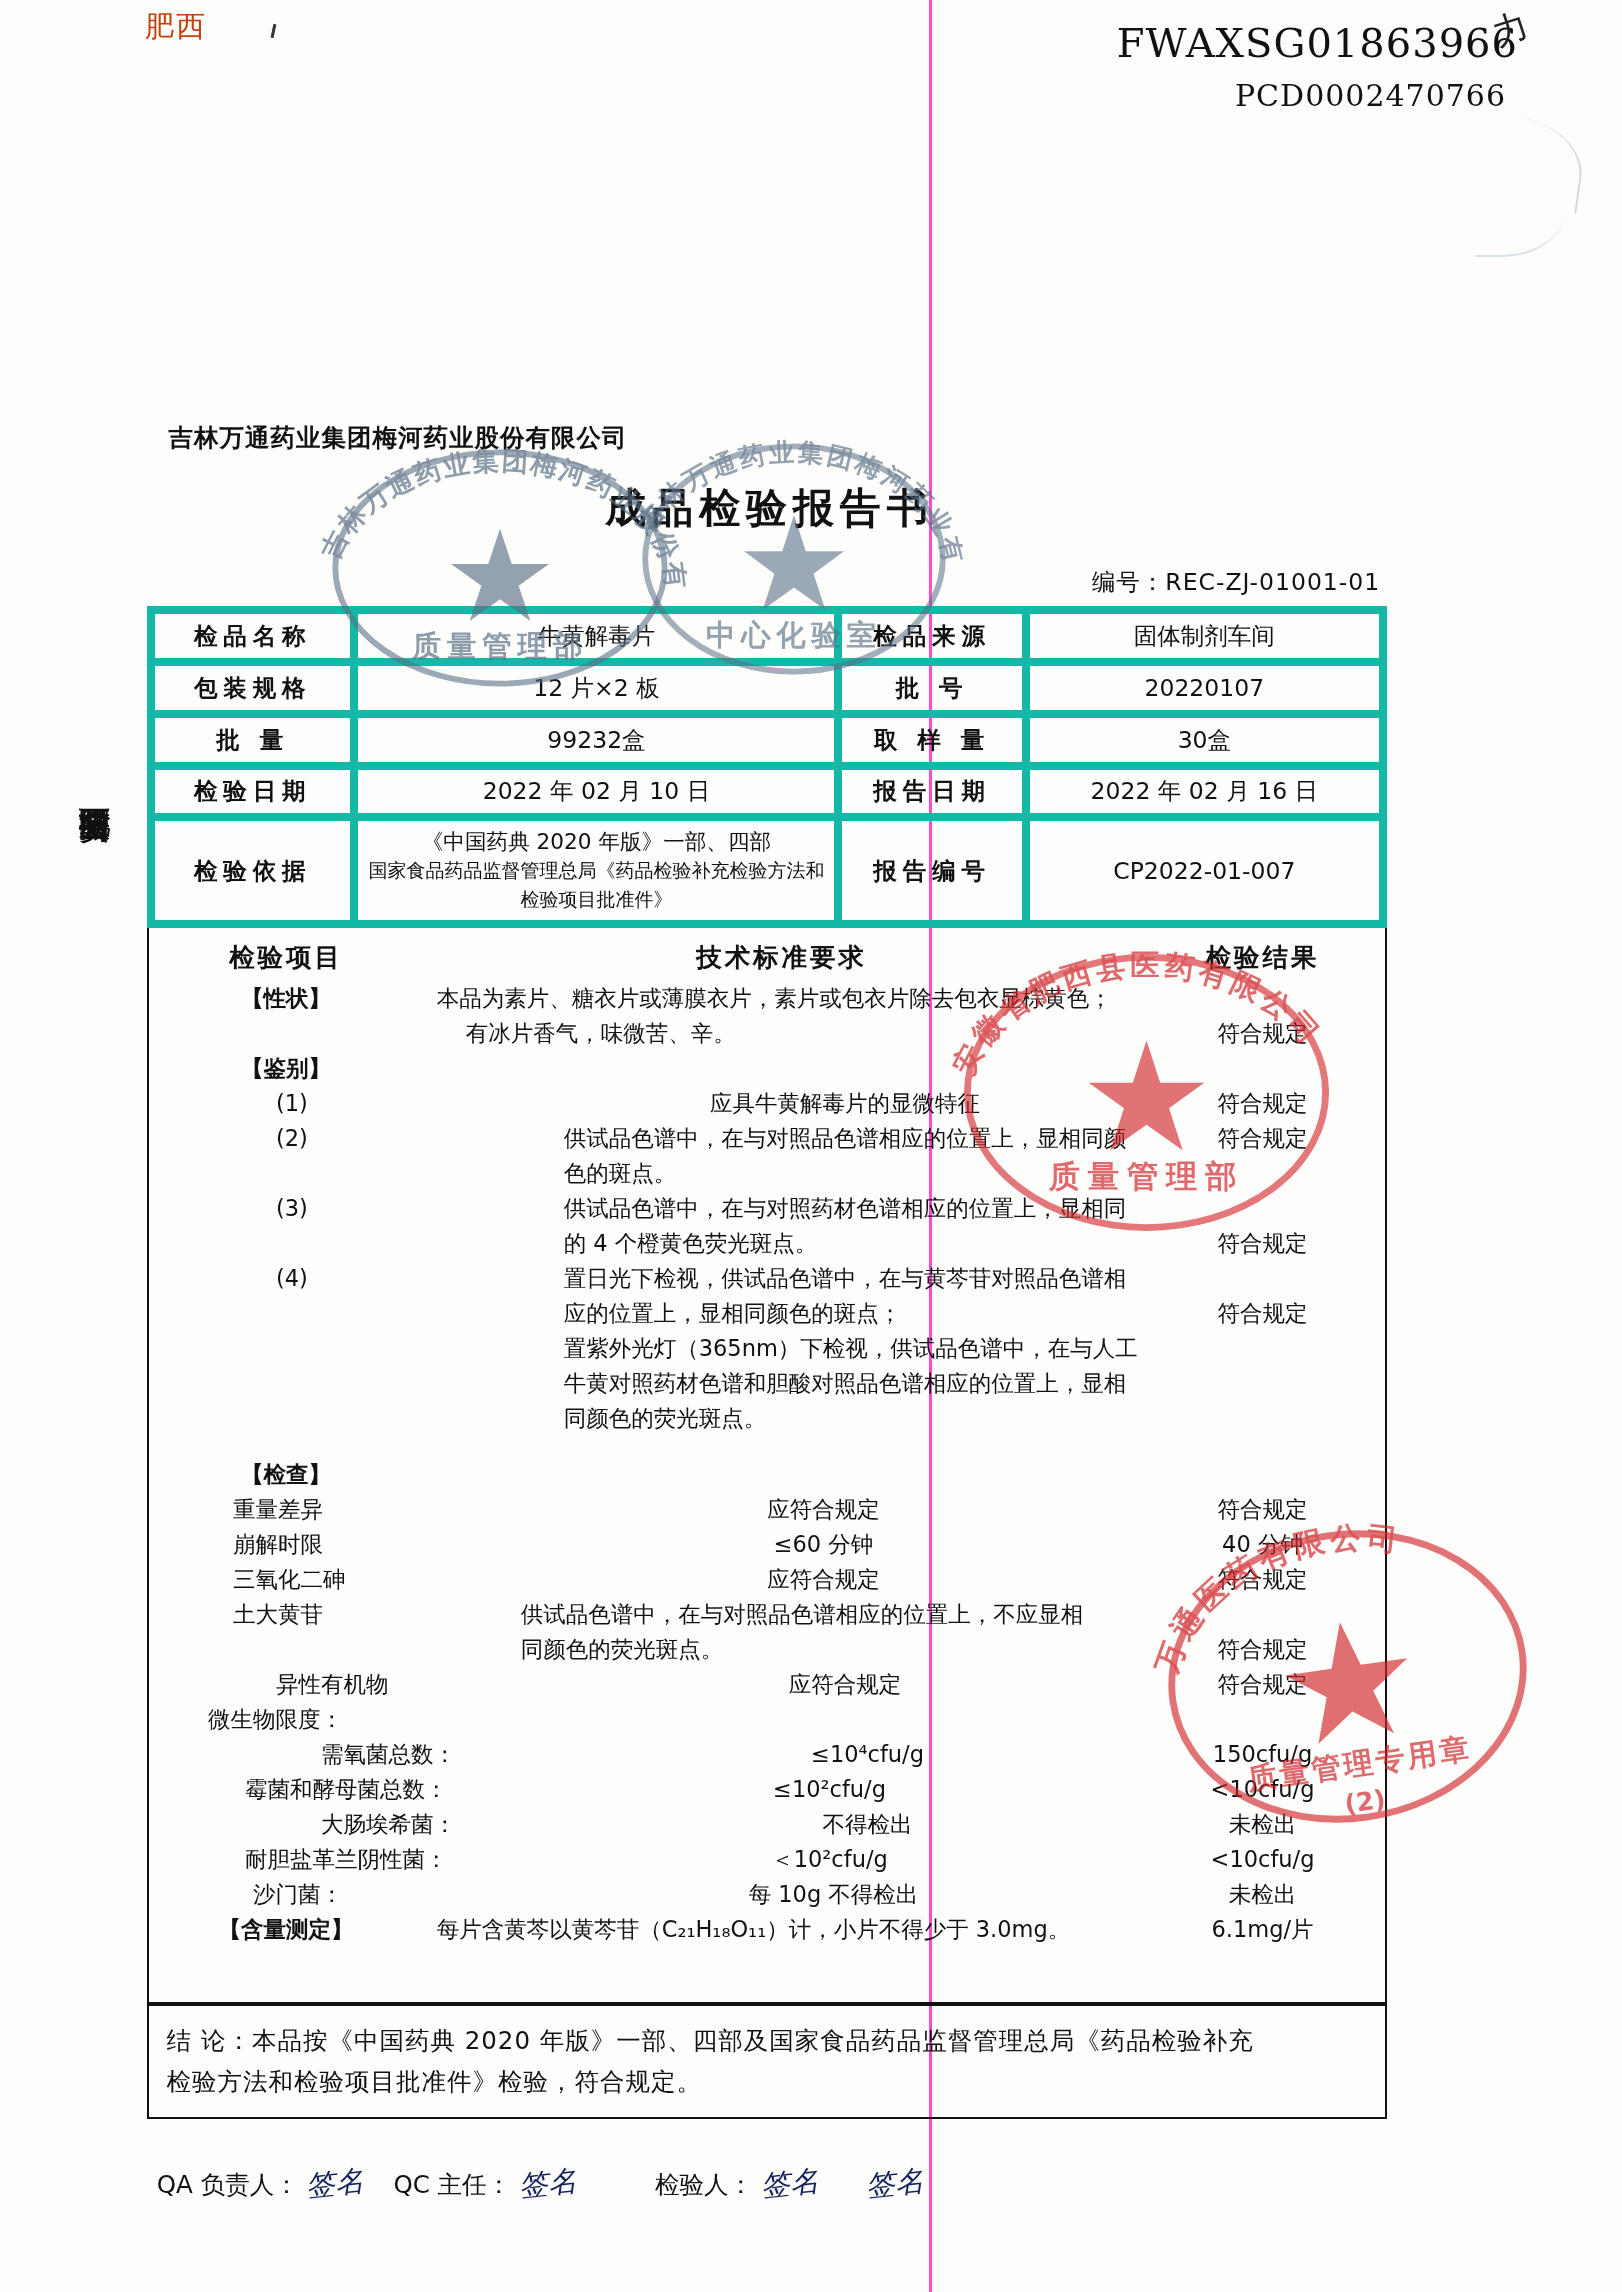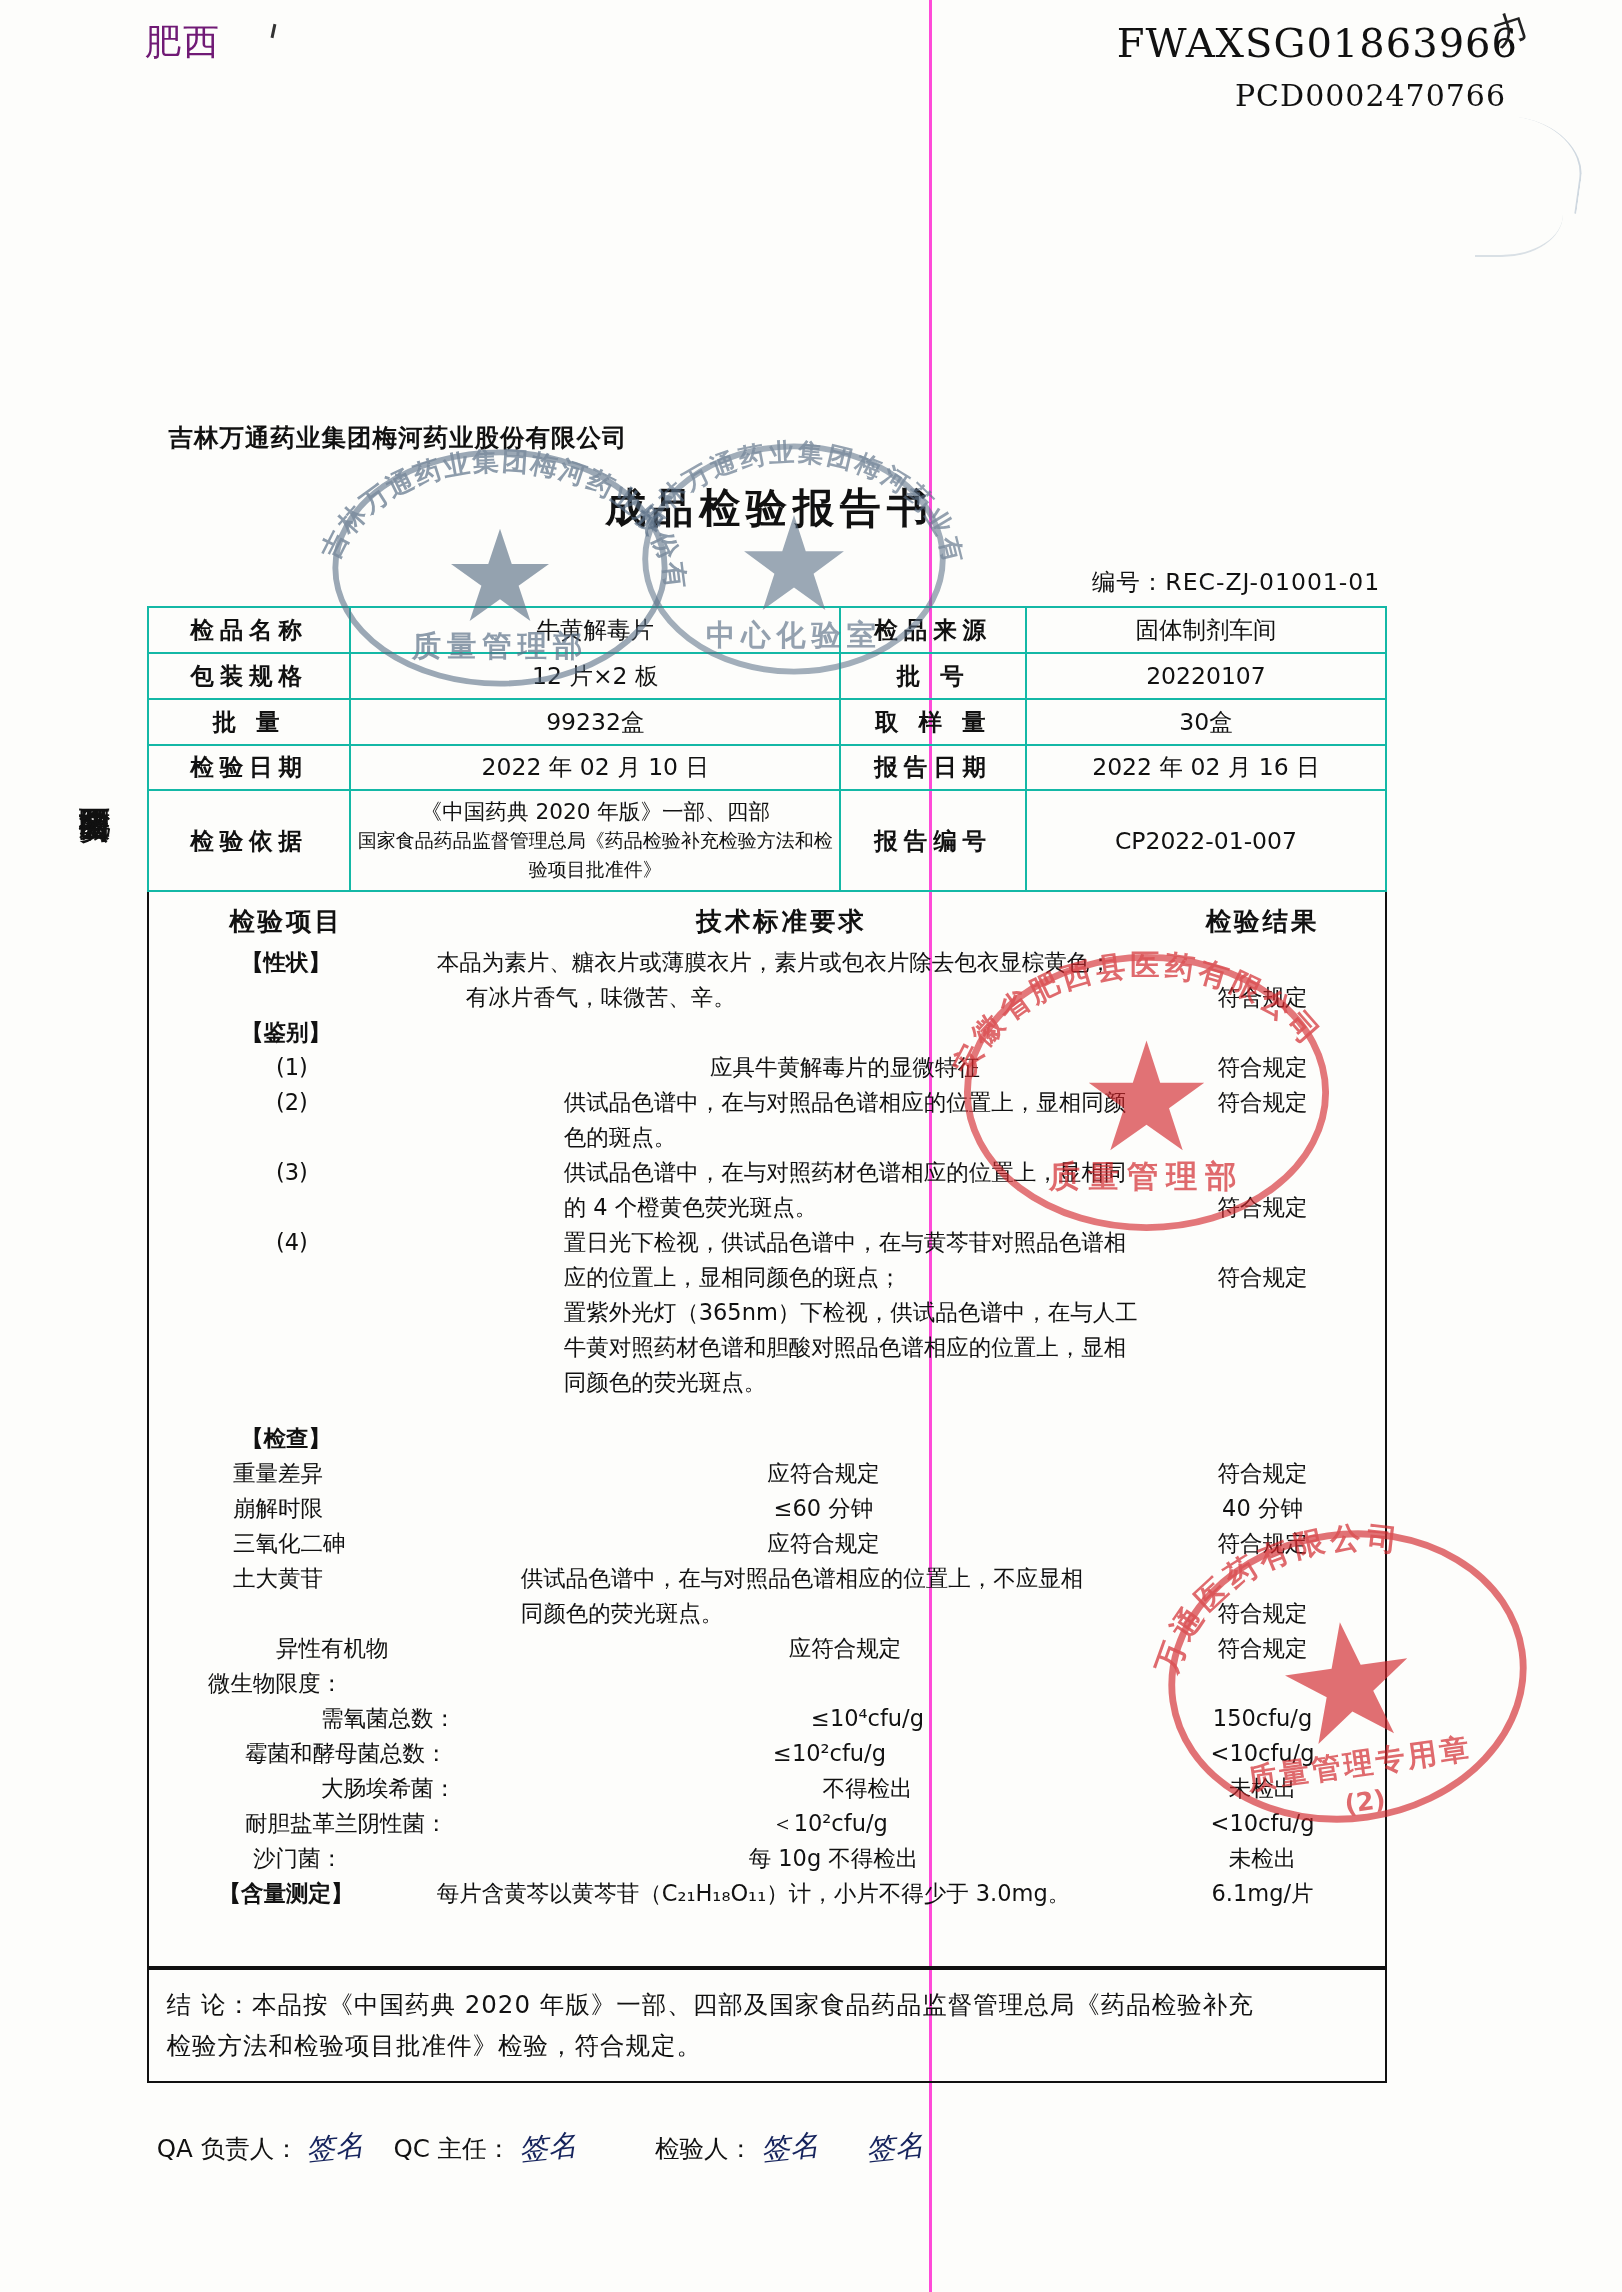--- a/index.html
+++ b/index.html
@@ -6,22 +6,22 @@
   body{
     width:1622px;height:2293px;
     background:#fdfdfb;
     font-family:"DejaVu Sans","Liberation Sans",sans-serif;
     position:relative;
     overflow:hidden;
     color:#111;
   }
   
   .top-left-mark{
-    position:absolute;left:145px;top:18px;font-size:36px;letter-spacing:2px;
-    color:#701a75;font-family:"DejaVu Sans",sans-serif;
+    position:absolute;left:145px;top:7px;font-size:29px;letter-spacing:2px;
+    color:#c2410c;font-family:"DejaVu Sans",sans-serif;
   }
   .top-left-tick{
     position:absolute;left:272px;top:23.5px;width:2.9px;height:13.7px;background:#333;transform:rotate(12deg);
   }
   .barcode-no1{
     position:absolute;right:104px;top:19.6px;font-size:40px;font-family:"DejaVu Serif","Liberation Serif",serif;
     letter-spacing:1px;
   }
   .barcode-no2{
     position:absolute;right:116px;top:78px;font-size:30px;font-family:"DejaVu Serif","Liberation Serif",serif;
@@ -56,21 +56,21 @@
   
   .sheet{position:absolute;left:147px;top:421px;width:1245px;}
   .company-line{font-size:24.5px;font-weight:bold;letter-spacing:1px;margin-left:21.6px;}
   .doc-title{
     text-align:center;font-size:41px;font-weight:bold;letter-spacing:5.9px;margin-top:27.4px;
   }
   .doc-no{
     text-align:right;font-size:23.5px;margin-top:30px;margin-right:11.8px;letter-spacing:1px;
   }
   table{border-collapse:collapse;width:1240px;margin-top:7.8px;}
-  table td{border:2px solid #14b8a6;font-size:23.5px;padding:5.9px 3.9px;text-align:center;}
+  table td{border:8px solid #14b8a6;font-size:23.5px;padding:5.9px 3.9px;text-align:center;}
   .lbl{width:172px;letter-spacing:5.9px;font-weight:bold;}
   .val{width:431px;}
   .lbl2{width:157px;letter-spacing:5.9px;font-weight:bold;}
   .val2{width:314px;}
   .basis{font-size:21.6px;line-height:29px;}
   .basis .l2{font-size:19px;}
   
   .res-wrap{
     width:1240px;border-left:2px solid #111;border-right:2px solid #111;border-bottom:2px solid #111;
     position:relative;box-sizing:border-box;padding-bottom:15.7px;

